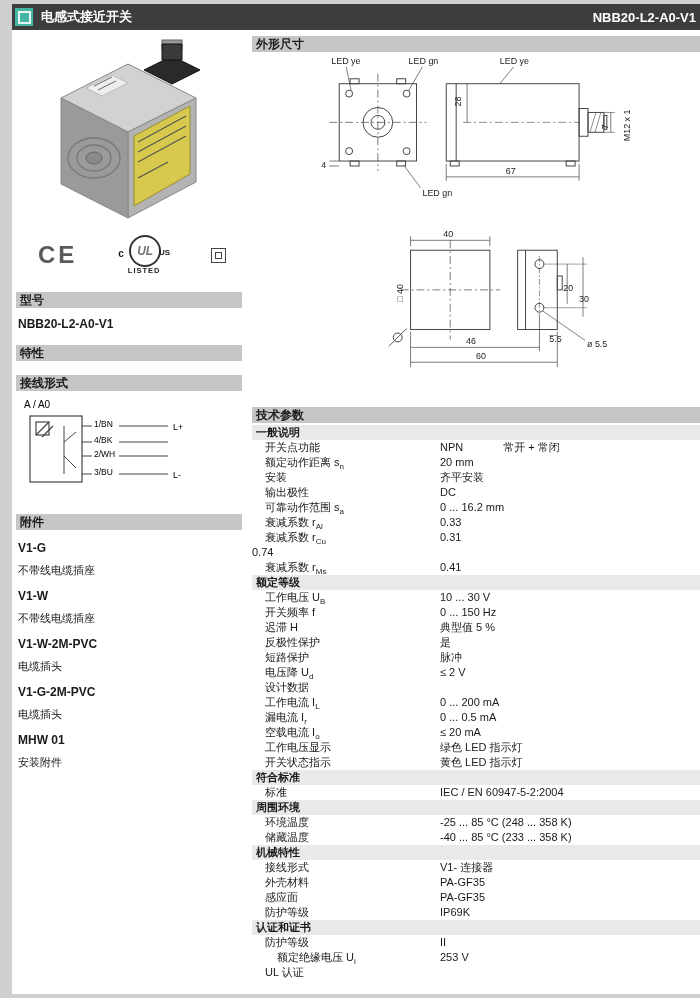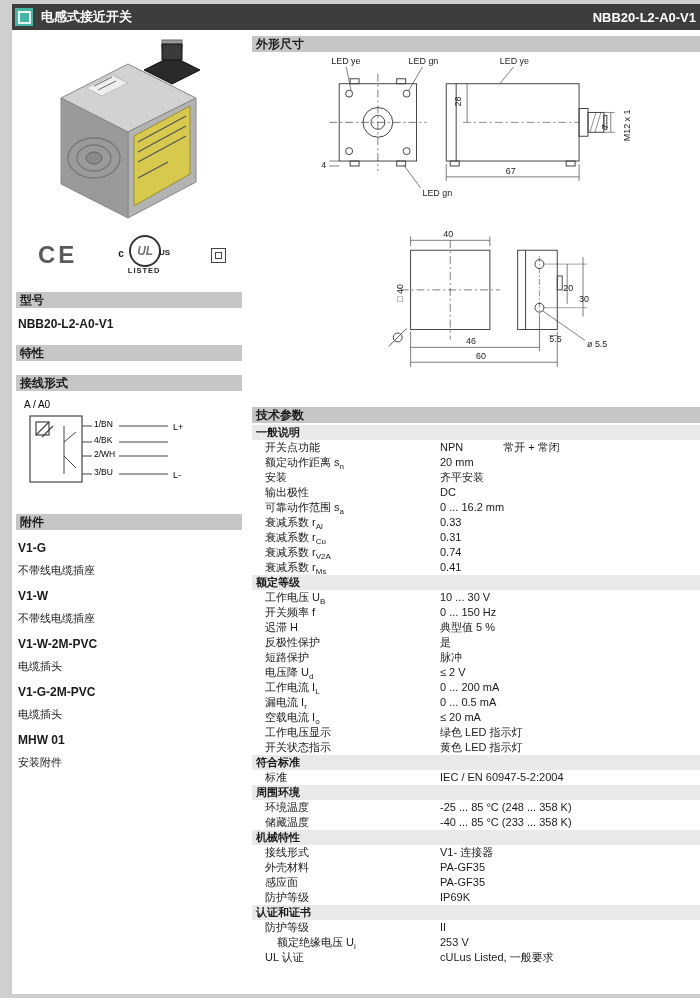--- a/index.html
+++ b/index.html
@@ -325,21 +325,20 @@
           </div>
         <div class="trow">
             <span class="tl"><span>衰减系数 r</span><sub>Al</sub></span>
             <span class="tv"><span>0.33</span></span>
           </div>
         <div class="trow">
             <span class="tl"><span>衰减系数 r</span><sub>Cu</sub></span>
             <span class="tv"><span>0.31</span></span>
           </div>
         <div class="trow">
-            <span class="tl"><span>衰减系数 r</span><sub>V2A</sub></span>
             <span class="tv"><span>0.74</span></span>
           </div>
         <div class="trow">
             <span class="tl"><span>衰减系数 r</span><sub>Ms</sub></span>
             <span class="tv"><span>0.41</span></span>
           </div>
         <div class="trow sec">
             <span>额定等级</span>
           </div>
         <div class="trow">
@@ -358,20 +357,24 @@
             <span class="tl"><span>反极性保护</span><sub></sub></span>
             <span class="tv"><span>是</span></span>
           </div>
         <div class="trow">
             <span class="tl"><span>短路保护</span><sub></sub></span>
             <span class="tv"><span>脉冲</span></span>
           </div>
         <div class="trow">
             <span class="tl"><span>电压降  U</span><sub>d</sub></span>
             <span class="tv"><span>≤ 2 V</span></span>
+          </div>
+        <div class="trow">
+            <span class="tl"><span>设计数据</span><sub></sub></span>
+            <span class="tv"><span></span></span>
           </div>
         <div class="trow">
             <span class="tl"><span>工作电流  I</span><sub>L</sub></span>
             <span class="tv"><span>0 ... 200 mA</span></span>
           </div>
         <div class="trow">
             <span class="tl"><span>漏电流 I</span><sub>r</sub></span>
             <span class="tv"><span>0 ... 0.5 mA</span></span>
           </div>
         <div class="trow">
@@ -429,19 +432,18 @@
         <div class="trow">
             <span class="tl"><span>防护等级</span><sub></sub></span>
             <span class="tv"><span>II</span></span>
           </div>
         <div class="trow ind">
             <span class="tl"><span>额定绝缘电压 U</span><sub>i</sub></span>
             <span class="tv"><span>253 V</span></span>
           </div>
         <div class="trow">
             <span class="tl"><span>UL 认证</span><sub></sub></span>
-            <span class="tv"><span>cULus Listed, 一般要求</span></span>
           </div>
       </div>
 
     </div>
   </div>
 </div>
 
 </body></html>

